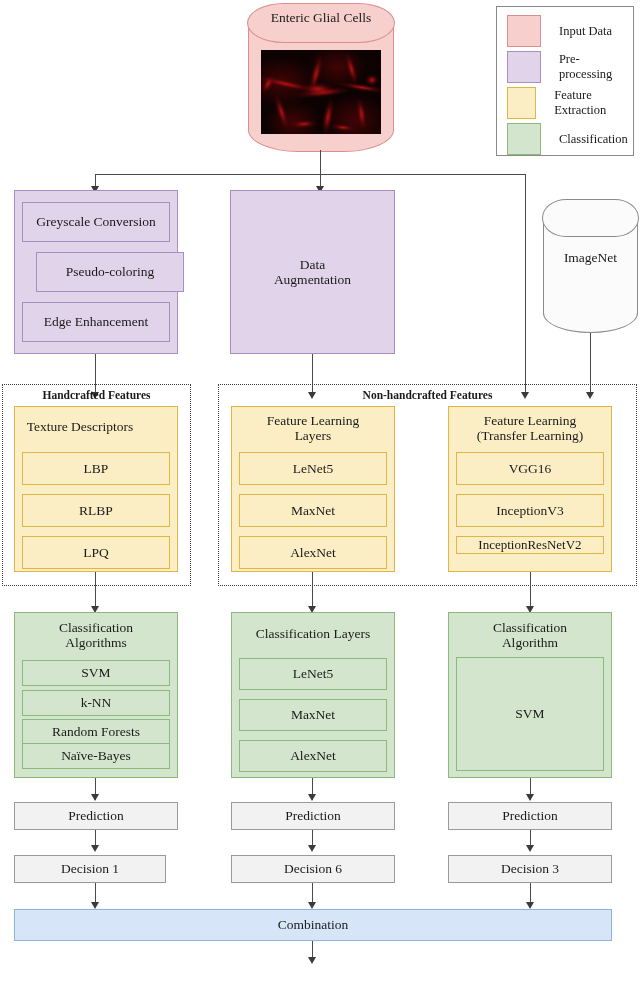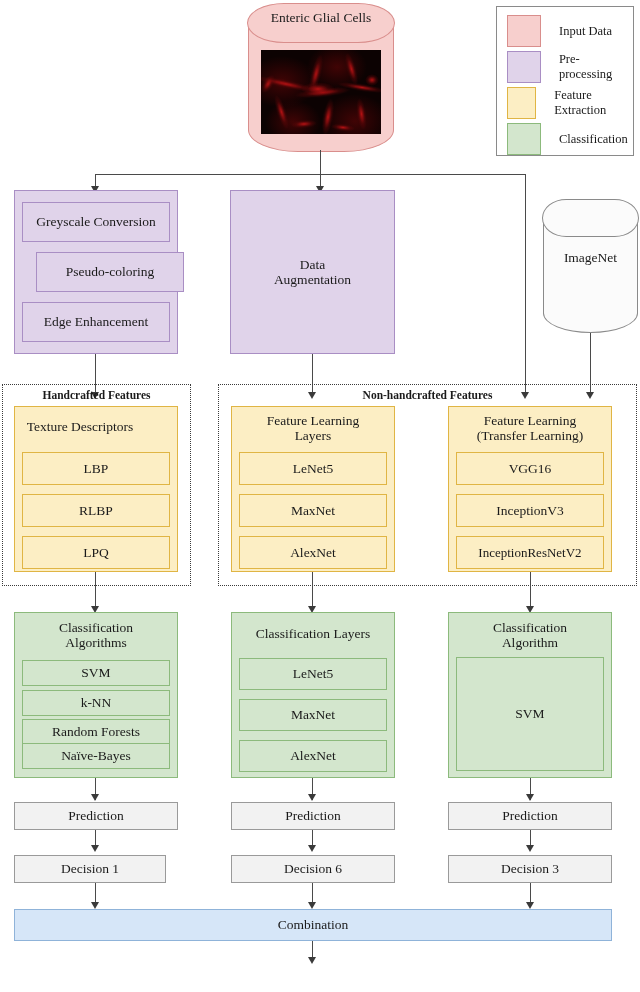--- a/index.html
+++ b/index.html
@@ -264,21 +264,21 @@
   <div class="abs yellow" style="left:448px; top:406px; width:164px; height:166px;"></div>
   <div class="abs node" style="left:448px; top:410px; width:164px; height:36px;">
     <span style="white-space:pre-line;">Feature Learning<br>(Transfer Learning)</span>
   </div>
   <div class="abs yellow-sub sub" style="left:456px; top:452px; width:148px; height:33px;">
     <span>VGG16</span>
   </div>
   <div class="abs yellow-sub sub" style="left:456px; top:494px; width:148px; height:33px;">
     <span>InceptionV3</span>
   </div>
-  <div class="abs yellow-sub sub" style="left:456px; top:536px; width:148px; height:33px;">
+  <div class="abs yellow-sub sub" style="left:456px; top:536px; width:148px; height:18px;">
     <span style="font-size:13px;">InceptionResNetV2</span>
   </div>
 
   <div class="vline" style="left:95px; top:572px; height:38px;"></div>
   <div class="arrowhead" style="left:91px; top:606px;"></div>
 
   <div class="vline" style="left:312px; top:572px; height:38px;"></div>
   <div class="arrowhead" style="left:308px; top:606px;"></div>
 
   <div class="vline" style="left:530px; top:572px; height:38px;"></div>

